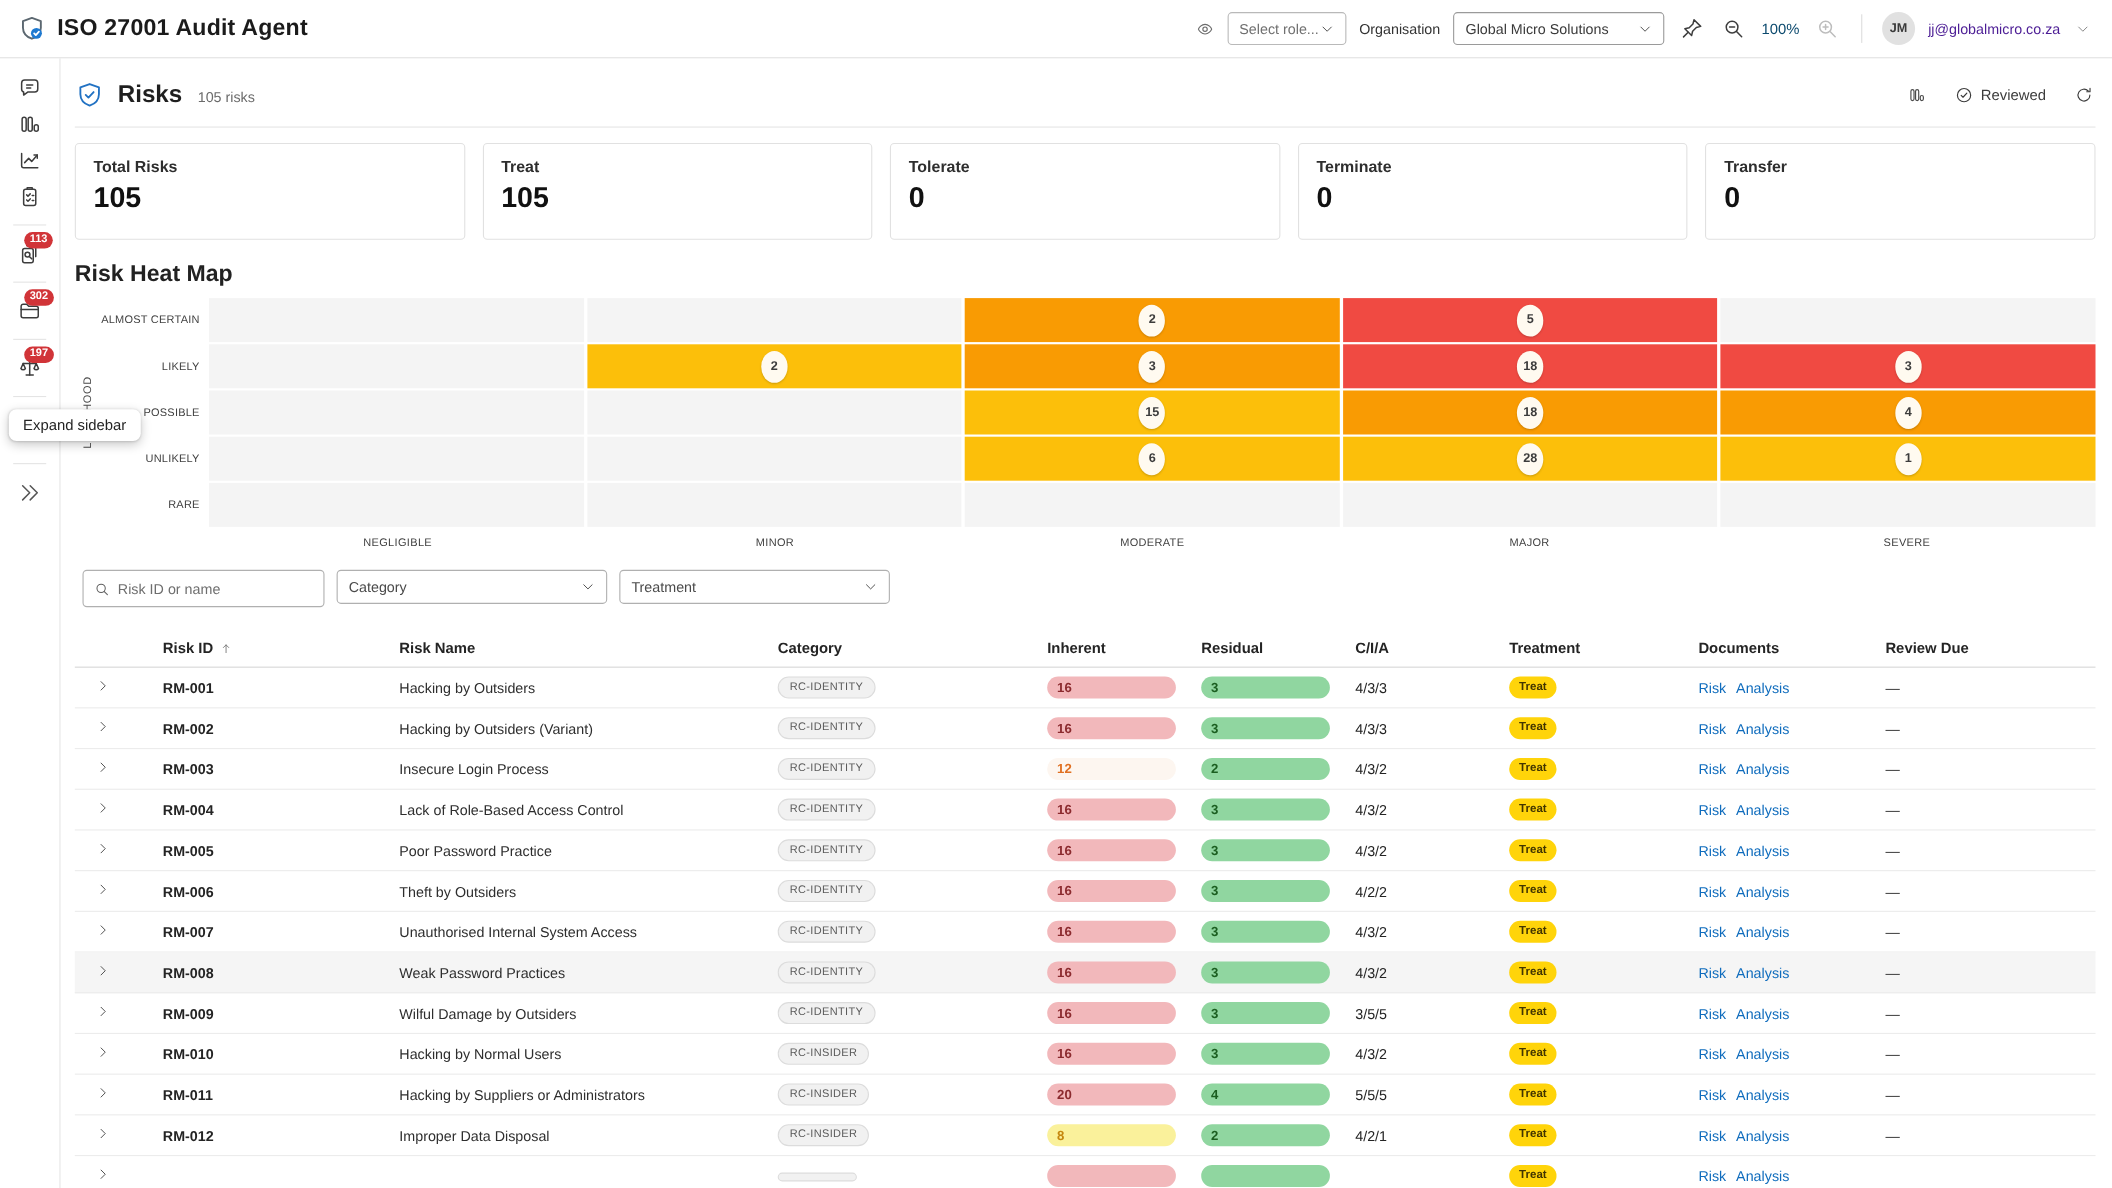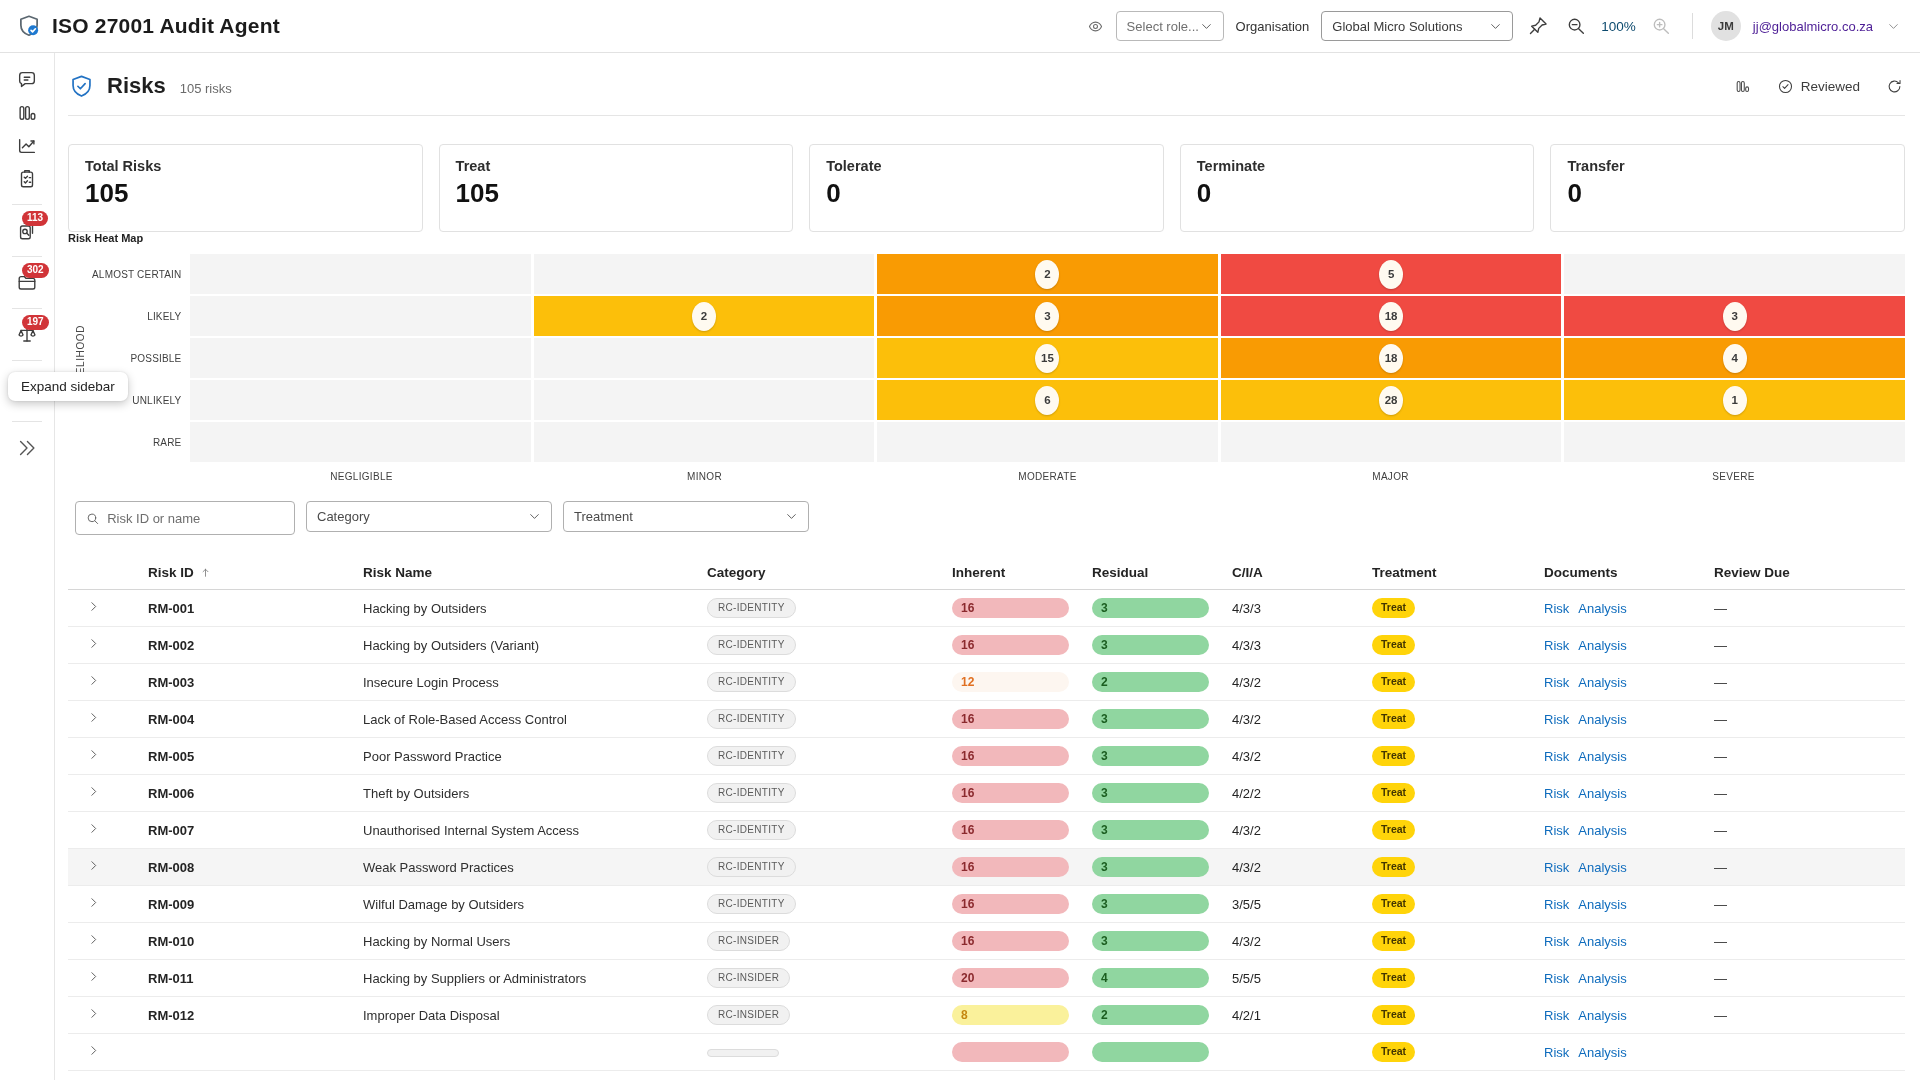--- a/index.html
+++ b/index.html
@@ -41,27 +41,27 @@
   .main{flex:1;padding:8px 15px 0 13px;min-width:0}
   .panel-header{display:flex;align-items:center;height:50px}
   .panel-title-wrap{display:flex;align-items:center;gap:12px}
   .panel-title{font-size:22px;font-weight:700;color:#1f1f1f}
   .panel-count{font-size:13px;color:#6b6b6b;margin-left:2px;margin-top:4px}
   .panel-actions{margin-left:auto;display:flex;align-items:center;gap:24px}
   .reviewed-btn{display:flex;align-items:center;gap:7px;border:none;background:none;cursor:pointer;font-size:13.5px;color:#3c3c3c}
   .panel-divider{height:1px;background:#e5e5e5;margin-top:4px}
 
   
-  .cards{display:grid;grid-template-columns:repeat(5,1fr);gap:16px;margin-top:28px}
+  .cards{display:grid;grid-template-columns:repeat(5,1fr);gap:16px;margin-top:14px}
   .card{border:1px solid #e1e1e1;border-radius:4px;background:#fff;padding:13px 16px 14px;height:88px}
   .card-label{font-size:14.5px;font-weight:600;color:#2e2e2e}
   .card-value{font-size:26px;font-weight:700;color:#111;margin-top:4px}
 
   
-  .hm-title{font-size:11px;font-weight:700;color:#222;}
+  .hm-title{font-size:21px;font-weight:700;color:#222;margin-top:19px}
   .heatmap{display:flex;margin-top:10px}
   .hm-axis{width:24px;position:relative;flex:none}
   .hm-axis span{position:absolute;left:-26px;top:50%;transform:translateY(-50%) rotate(-90deg);transform-origin:center;font-size:10px;letter-spacing:.6px;color:#4a4a4a;white-space:nowrap;display:block;width:76px;text-align:center}
   .hm-labels{width:98px;display:grid;grid-template-rows:repeat(5,40px);row-gap:2px;flex:none}
   .hm-label{display:flex;align-items:center;justify-content:flex-end;padding-right:11px;font-size:10px;color:#3f3f3f;letter-spacing:.2px;white-space:nowrap}
   .hm-grid{flex:1;display:grid;grid-template-columns:repeat(5,1fr);grid-template-rows:repeat(5,40px);gap:2px 3px}
   .hm-cell{display:flex;align-items:center;justify-content:center}
   .hm-badge{width:24px;height:29px;border-radius:50%;background:#FFFAF0;box-shadow:0 1px 2px rgba(0,0,0,.18);display:flex;align-items:center;justify-content:center;font-size:11.5px;font-weight:700;color:#3c3c3c}
   .hm-xlabels{margin-left:122px;display:grid;grid-template-columns:repeat(5,1fr);margin-top:9px}
   .hm-xlabel{text-align:center;font-size:10px;color:#3f3f3f;letter-spacing:.3px}

